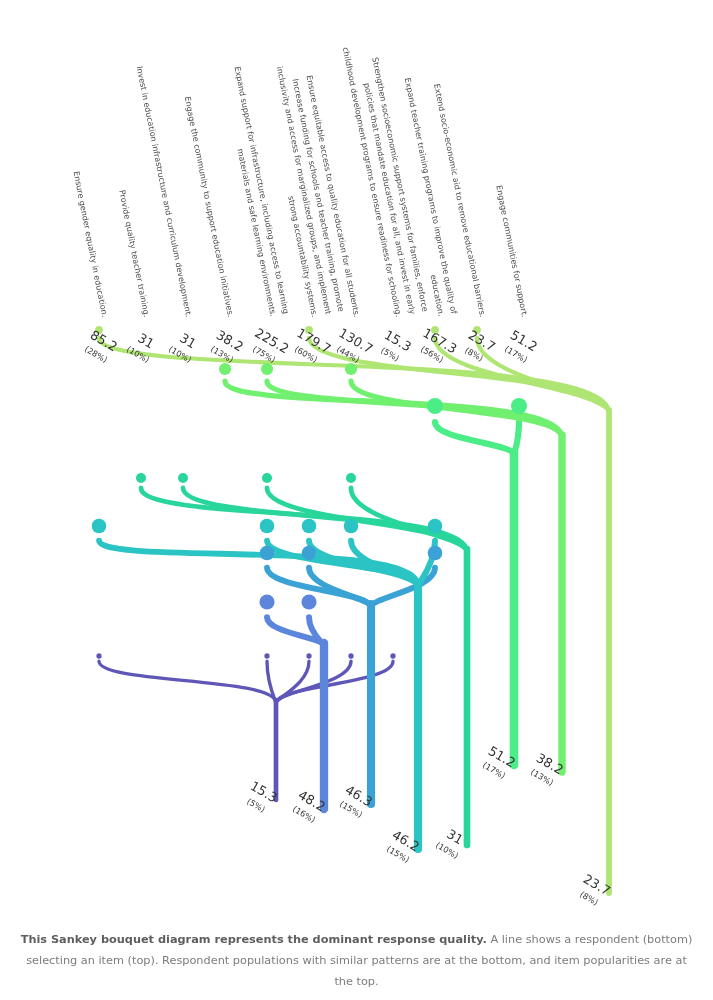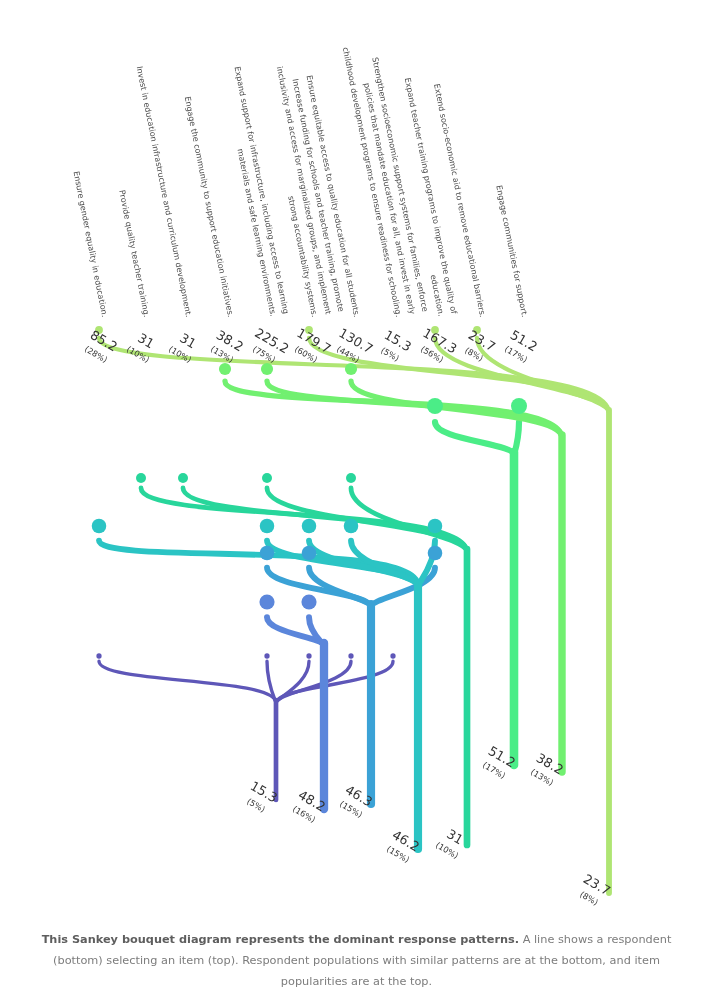--- a/index.html
+++ b/index.html
@@ -188,14 +188,14 @@
       </div>
       <div class="val-label" style="left: 546px; top: 771px; transform: rotate(30deg) translate(-14.5px, -15.75px);">
         <span class="val-num"><i class="measure">38.2</i></span>
         <span class="val-pct">(13%)</span>
       </div>
       <div class="val-label" style="left: 593px; top: 892px; transform: rotate(30deg) translate(-14.5px, -15.75px);">
         <span class="val-num"><i class="measure">23.7</i></span>
         <span class="val-pct">(8%)</span>
       </div>
     </div>
-  <div id="caption"><b>This Sankey bouquet diagram represents the dominant response patterns.</b><span> A line shows a respondent (bottom) selecting an item (top). Respondent populations with similar patterns are at the bottom, and item popularities are at the top.</span></div>
+  <div id="caption"><b>This Sankey bouquet diagram represents the dominant response quality.</b><span> A line shows a respondent (bottom) selecting an item (top). Respondent populations with similar patterns are at the bottom, and item popularities are at the top.</span></div>
 </div>
 
 </body></html>

